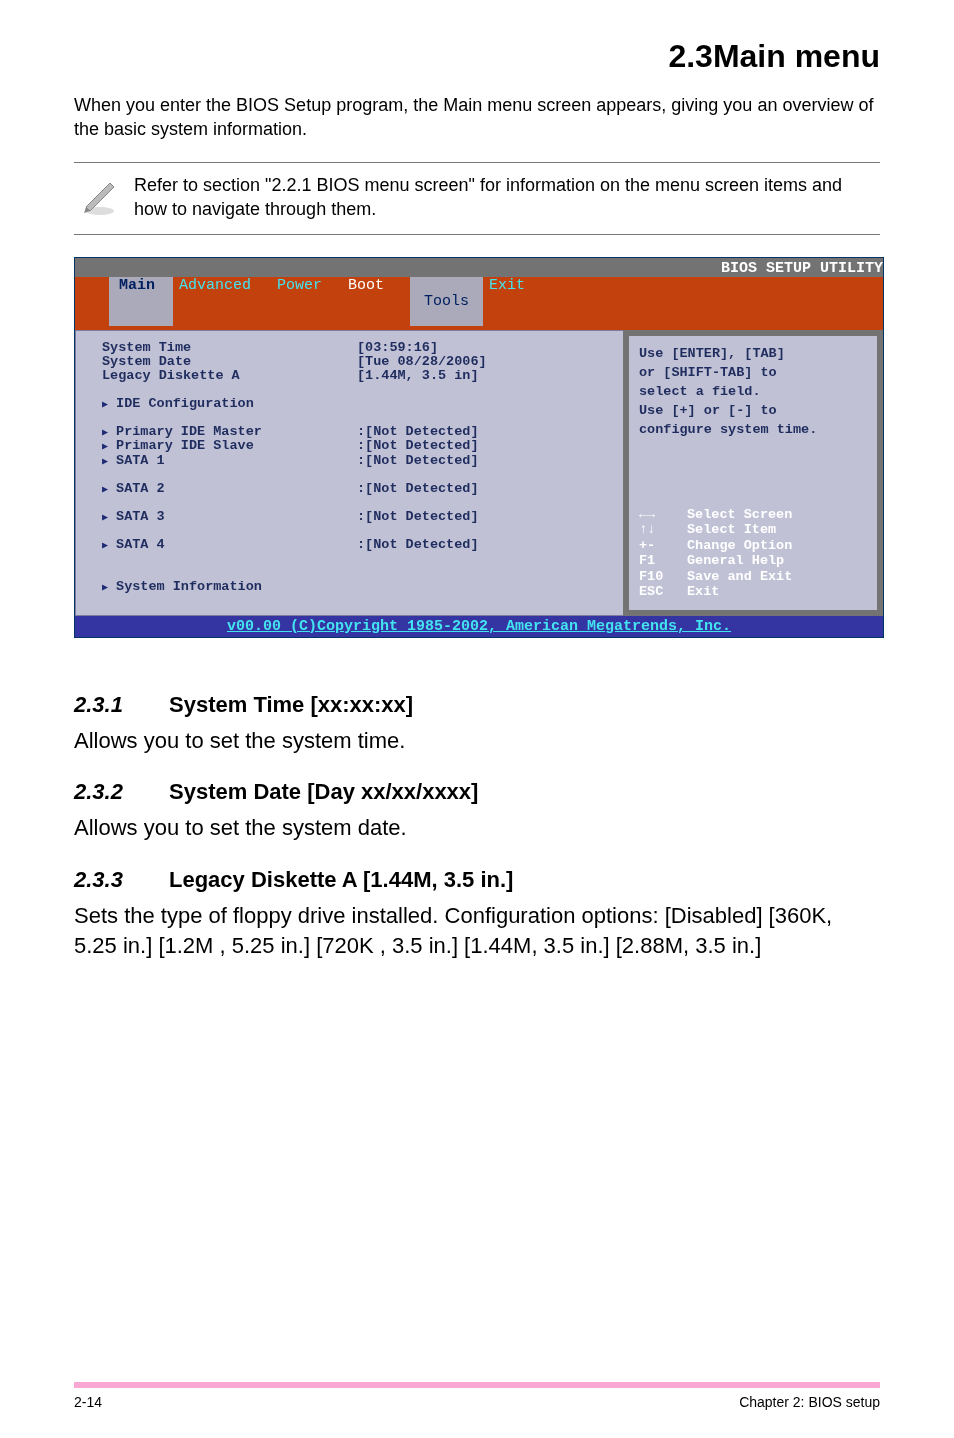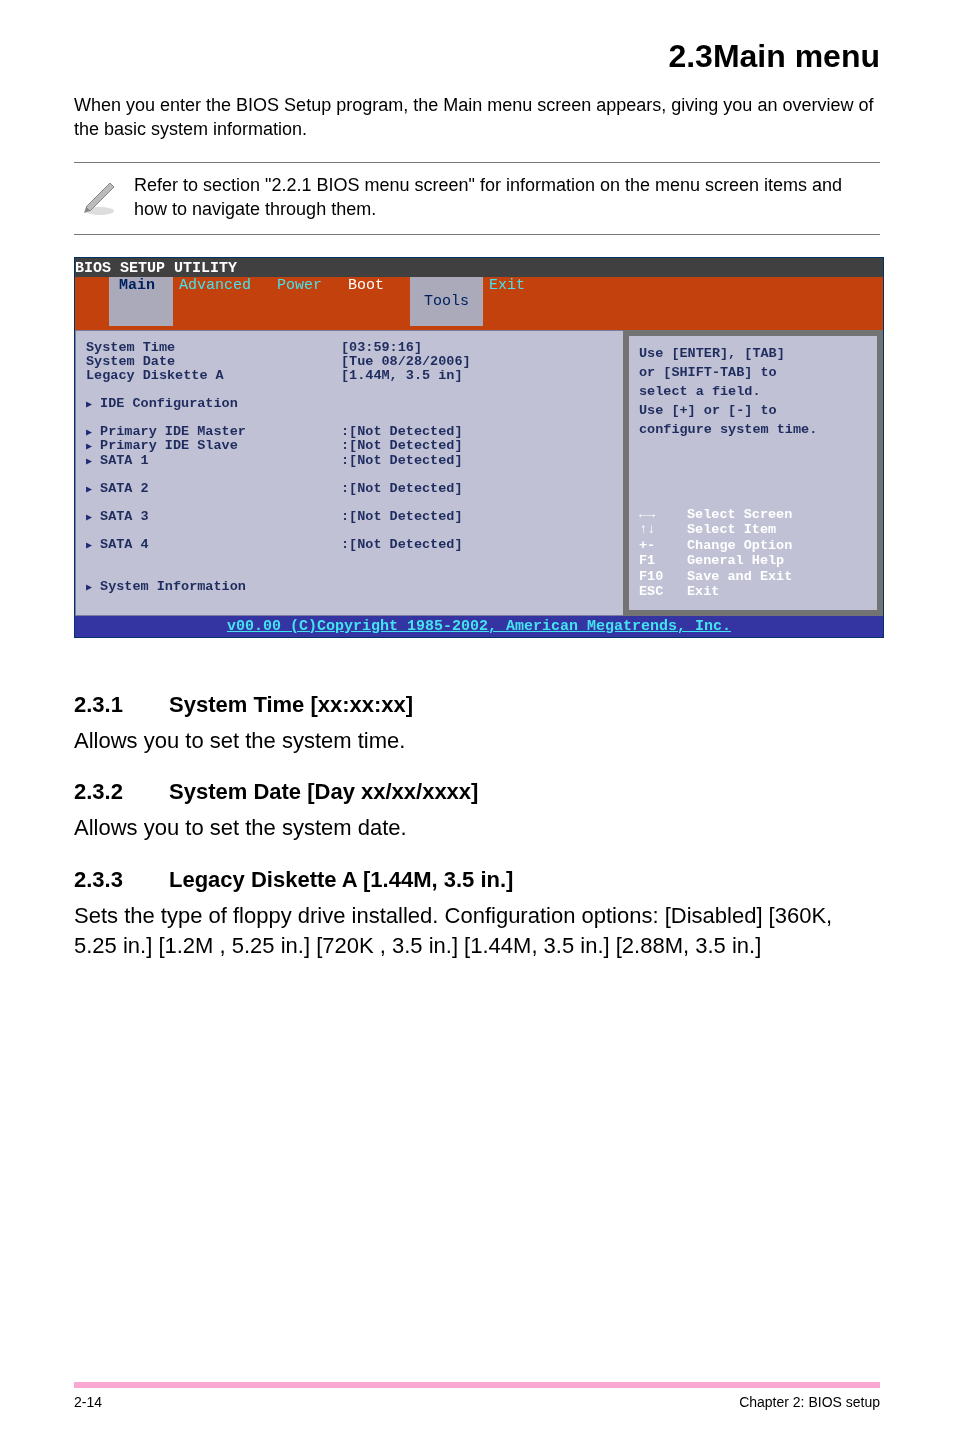--- a/index.html
+++ b/index.html
@@ -55,23 +55,23 @@
   }
 
   
   .bios {
     width: 808px;
     margin: 0 0 30px 0;
     font-family: "Courier New", monospace;
     border: 1px solid #003366;
   }
   .bios-top {
-    background: #404040;
-    color: #fff;
-    text-align: left;
+    background: #737373;
+    color: #fff;
+    text-align: right;
     font-weight: bold;
     font-size: 15px;
     padding: 2px 0 0 0;
   }
   .bios-menubar {
     display: flex;
     background: #c2410c;
     color: #43e3f0;
     font-size: 15px;
     padding: 0 0 4px 0;
@@ -104,20 +104,21 @@
     padding: 10px 8px 20px 10px;
     font-weight: bold;
     line-height: 1.05;
   }
   .bios-row {
     display: flex;
   }
   .bios-label {
     width: 255px;
     white-space: pre;
+    margin-left: 16px;
   }
   .bios-value {
     white-space: pre;
   }
   .bios-row.sub .bios-label::before {
     content: "▶";
     font-size: 10px;
     color: #1c2a74;
     padding-right: 8px;
   }
@@ -165,20 +166,21 @@
   }
 
   h2.subhead {
     font-size: 22px;
     font-weight: 700;
     margin: 24px 0 8px 0;
   }
   .subnum {
     display: inline-block;
     width: 95px;
+    font-style: italic;
   }
   .sub-text {
     font-size: 22px;
     line-height: 1.35;
     margin: 2px 0 6px 0;
   }
 
   .page-footer {
     margin-top: auto;
     display: flex;

